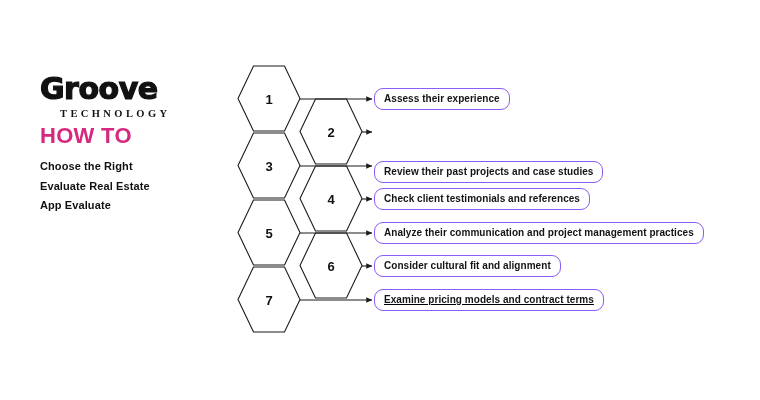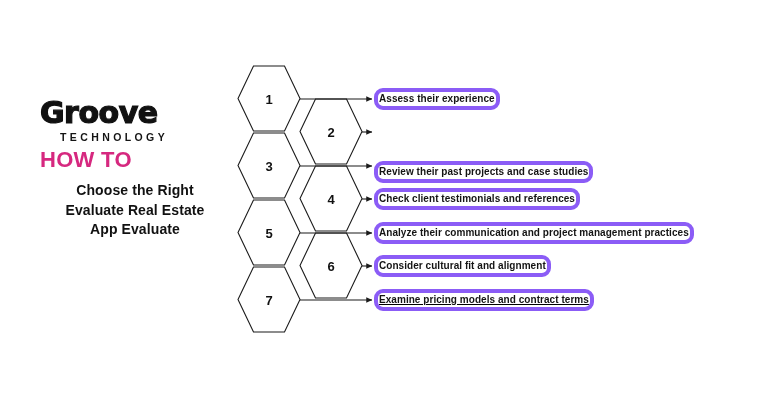--- a/index.html
+++ b/index.html
@@ -26,36 +26,35 @@
     position: absolute;
     left: 40px;
     top: 72px;
     width: 190px;
   }
 
   .logo {
     position: relative;
     width: 140px;
     height: 52px;
-    margin-top: 24px;
   }
   .logo-word {
     display: block;
     font-family: "DejaVu Sans", sans-serif;
     font-weight: bold;
     font-size: 30px;
     letter-spacing: -0.5px;
     color: #111111;
     line-height: 34px;
     -webkit-text-stroke: 1.2px #111111;
     paint-order: stroke fill;
   }
   .logo-sub {
     display: block;
-    font-family: Liberation Sans, sans-serif;
+    font-family: Liberation Serif, serif;
     font-weight: bold;
     font-size: 10.5px;
     letter-spacing: 3.4px;
     color: #141414;
     line-height: 13px;
     margin-top: 1px;
     margin-left: 20px;
   }
 
   .howto {
@@ -63,25 +62,24 @@
     font-weight: bold;
     font-size: 22px;
     letter-spacing: 0.3px;
     line-height: 24px;
     color: #d6287f;
   }
   .subtitle {
     margin-top: 9px;
     font-family: "Liberation Sans", sans-serif;
     font-weight: bold;
-    font-size: 14px;
+    font-size: 11px;
     line-height: 19.5px;
     color: #111111;
     letter-spacing: 0.1px;
-    text-align: center;
   }
   .subtitle span { display: block; }
 
   
   .diagram {
     position: absolute;
     left: 0;
     top: 0;
     width: 760px;
     height: 400px;
@@ -93,26 +91,26 @@
     fill: #111111;
     text-anchor: middle;
     dominant-baseline: central;
   }
 
   
   .pill {
     position: absolute;
     height: 22px;
     box-sizing: border-box;
-    border: 4px solid #8b5cf6;
+    border: 1px solid #8b5cf6;
     border-radius: 9px;
     background: #ffffff;
     display: flex;
     align-items: center;
-    padding: 0 1px;
+    padding: 0 9px;
     white-space: nowrap;
   }
   .pill-text {
     font-family: "Liberation Sans", sans-serif;
     font-weight: bold;
     font-size: 10px;
     letter-spacing: 0.05px;
     color: #141414;
     line-height: 10px;
   }

